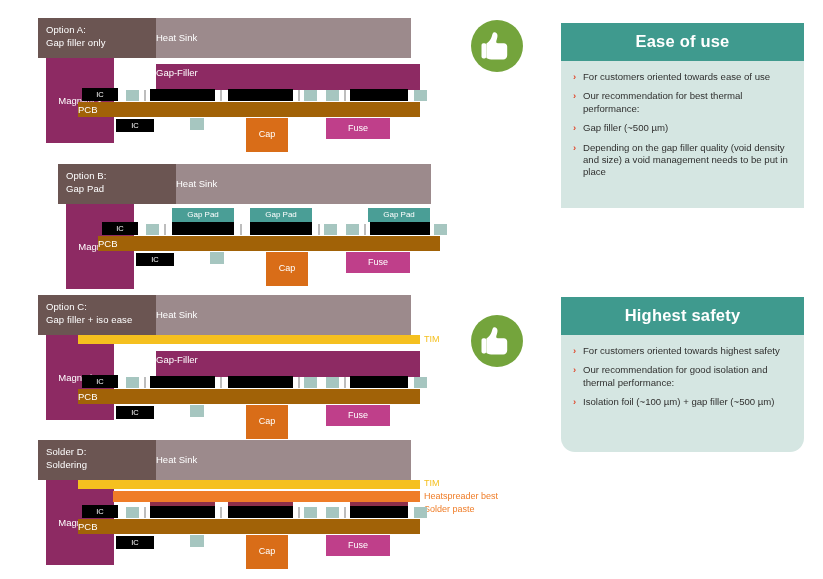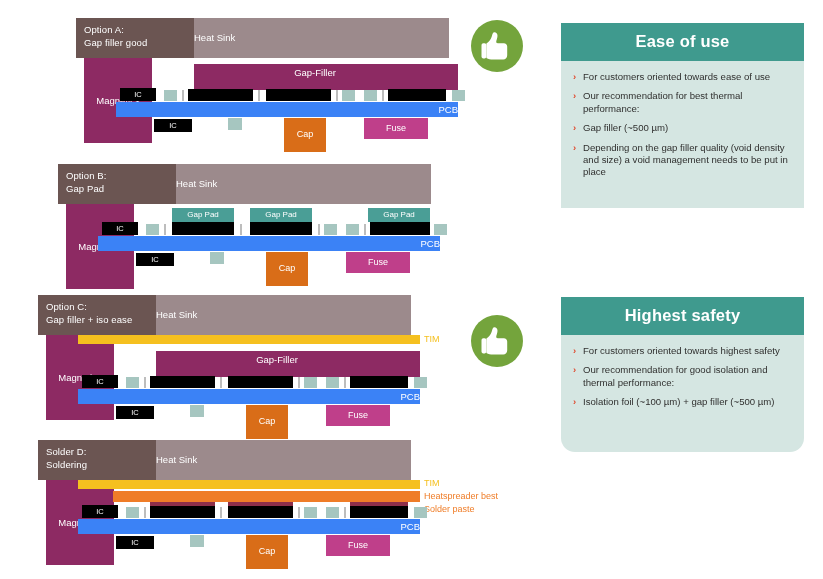--- a/index.html
+++ b/index.html
@@ -5,21 +5,21 @@
   html,body{margin:0;padding:0;}
   body{
     width:823px;height:579px;background:#ffffff;
     font-family:"Liberation Sans","DejaVu Sans",sans-serif;
     position:relative;overflow:hidden;
     -webkit-font-smoothing:antialiased;
   }
 
   
   .option{position:absolute;left:38px;width:382px;}
-  .opt-a{top:18px;margin-left:38px;}
+  .opt-a{top:18px;}
   .opt-b{top:164px;margin-left:20px;}
   .opt-c{top:295px;}
   .opt-d{top:440px;}
 
   .stage{position:relative;width:382px;height:126px;}
 
   .opt-label{
     position:absolute;left:0;top:0;width:118px;height:40px;
     background:#6b5552;color:#ffffff;
     font-size:9.5px;line-height:12.5px;
@@ -36,28 +36,27 @@
 
   .magnetics{
     position:absolute;left:8px;top:40px;width:68px;height:85px;
     background:#8d2a63;color:#ffffff;font-size:9.5px;
     display:flex;align-items:center;justify-content:center;
   }
 
   .gapfiller{
     position:absolute;left:118px;width:264px;height:26px;
     background:#8d2a63;color:#ffffff;font-size:9.5px;
-    text-align:center;
   }
   .gapfiller .gf-txt{display:block;padding-top:3px;padding-right:22px;}
 
   .pcb{
     position:absolute;left:40px;width:342px;height:15px;
-    background:#3b82f6;color:#ffffff;font-size:9.5px;
-    text-align:right;line-height:15px;
+    background:#a16207;color:#ffffff;font-size:9.5px;
+    text-align:left;line-height:15px;
   }
 
   .tim{position:absolute;left:40px;width:342px;height:9px;background:#f5c01f;}
   .heatspreader{position:absolute;left:75px;width:307px;height:11px;background:#ef7d28;}
 
   .chip{position:absolute;background:#000000;}
   .solderpaste{position:absolute;background:#8e2f4a;height:4px;}
   .smd{position:absolute;background:#a6c6c0;}
   .gappad{
     position:absolute;background:#4a9e96;color:#ffffff;
@@ -115,21 +114,21 @@
   .panel-a{top:23px;height:185px;}
   .panel-b{top:297px;height:155px;border-radius:14px;}
 </style>
 </head>
 <body>
 
 <div class="option opt-a">
   <div class="stage">
     <div class="opt-label">
       <span>Option A:</span>
-      <span>Gap filler good</span>
+      <span>Gap filler only</span>
     </div>
     <div class="heatsink">Heat Sink</div>
     <div class="magnetics">Magnetics</div>
 
     <div class="gapfiller" style="top:46px;">
       <span class="gf-txt">Gap-Filler</span>
     </div>
 
     <div class="smd" style="left:88px;top:72px;width:13px;height:11px;"></div>
     <div class="leadwire" style="left:106px;top:72px;height:11px;border-left-width:2px;"></div>

